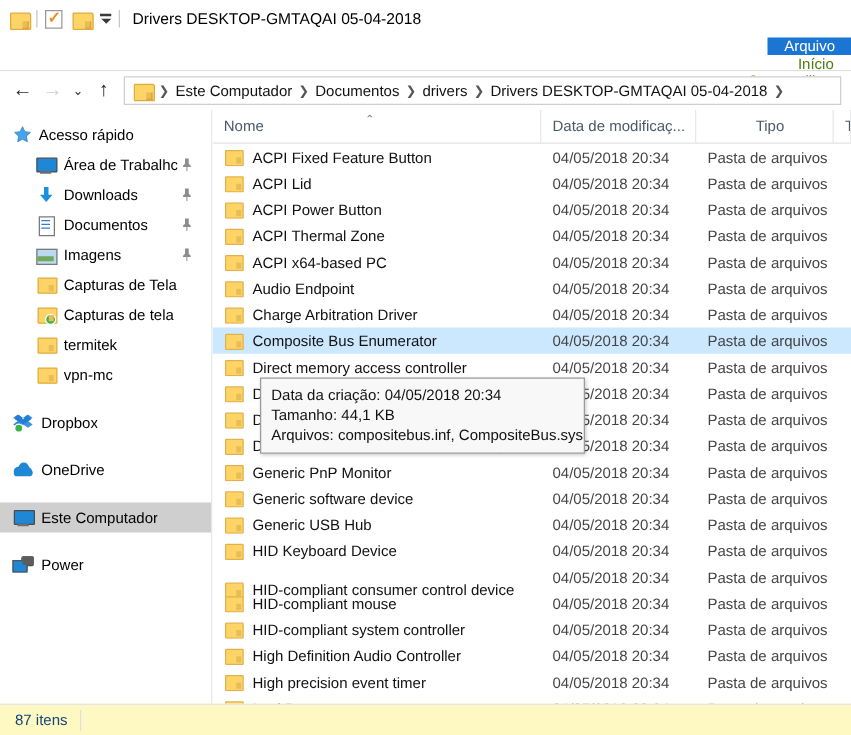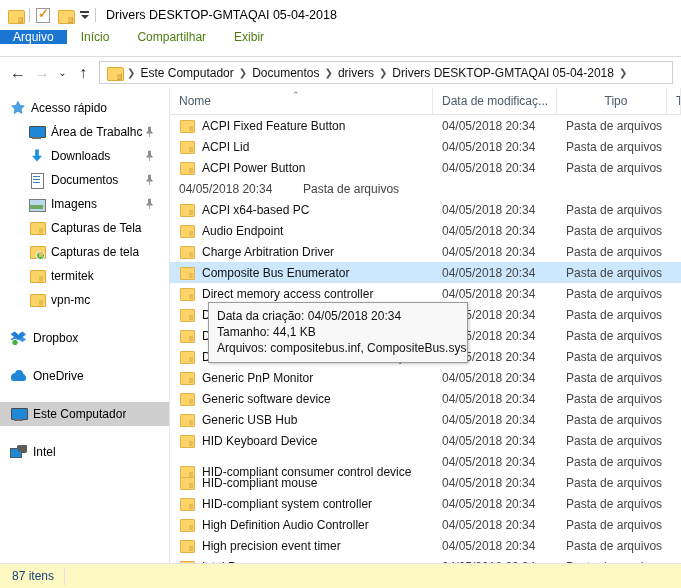--- a/index.html
+++ b/index.html
@@ -42,22 +42,22 @@
   .caret-down{
     width:0;height:0;border-left:4px solid transparent;border-right:4px solid transparent;
     border-top:4px solid #3a3a3a; display:inline-block;
   }
   .caret-bar{ width:9px;height:1.5px;background:#3a3a3a;margin-bottom:2px;}
   .qat-dd{display:flex;flex-direction:column;align-items:center;margin-left:7px;cursor:default;}
   .title-text{ font-size:12.5px; color:#000; margin-left:4px; white-space:nowrap;}
 
   
   .ribbon {
-    height: 27px; display:flex; align-items:flex-start;
-    border-bottom: 1px solid #dedede; background:#fff;
+    height: 27px; display:flex; align-items:flex-end;
+    border-bottom: 1px solid #dedede; background:#fff;flex-direction:column;
   }
   .tab {
     display:flex; align-items:center; padding:0 14px;
     font-size:12px; color:#4d7c0f; cursor:default;
   }
   .tab.file { background:#1a76d2; color:#fff; padding:0 13px; }
 
   
   .addressbar{
     height:31px; display:flex; align-items:center; padding:0 8px 0 6px;
@@ -342,21 +342,21 @@
         <div class="nav-item selected">
           <span class="nav-ico ico-monitor"></span>
           <span class="nav-label">Este Computador</span>
         </div>
         <div class="nav-gap"></div>
         <div class="nav-item">
           <span class="nav-ico ico-net"><svg width="18" height="16" viewBox="0 0 18 16">
               <rect x="0.5" y="4.5" width="11" height="8" fill="#1e87d6" stroke="#5a5a5a"></rect>
               <rect x="7.5" y="1.5" width="9" height="7" rx="1" fill="#7d8b96" stroke="#4d4d4d"></rect>
             </svg></span>
-          <span class="nav-label">Intel</span>
+          <span class="nav-label">Power</span>
         </div>
       </div>
 
     <div class="list-pane">
       <div class="col-head" id="col-head">
           <div class="col" style="width: 263px;">
             <span>Nome</span>
             <span class="sort-arrow">⌃</span>
           </div>
           <div class="col" style="width: 124px;">
@@ -388,20 +388,24 @@
           </div>
           <div class="row">
             <div class="cell-name" style="width: 263px;">
               <span class="row-folder"></span>
               <span>ACPI Power Button</span>
             </div>
             <div class="cell-date" style="width: 124px;">04/05/2018 20:34</div>
             <div class="cell-type" style="width: 110px;">Pasta de arquivos</div>
           </div>
           <div class="row">
+            <div class="cell-name" style="width: 263px;">
+              <span class="row-folder"></span>
+              <span>ACPI Thermal Zone</span>
+            </div>
             <div class="cell-date" style="width: 124px;">04/05/2018 20:34</div>
             <div class="cell-type" style="width: 110px;">Pasta de arquivos</div>
           </div>
           <div class="row">
             <div class="cell-name" style="width: 263px;">
               <span class="row-folder"></span>
               <span>ACPI x64-based PC</span>
             </div>
             <div class="cell-date" style="width: 124px;">04/05/2018 20:34</div>
             <div class="cell-type" style="width: 110px;">Pasta de arquivos</div>

